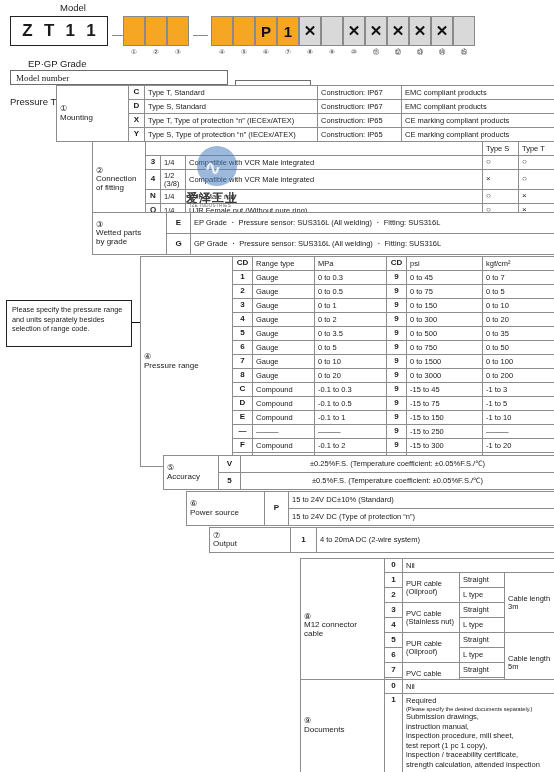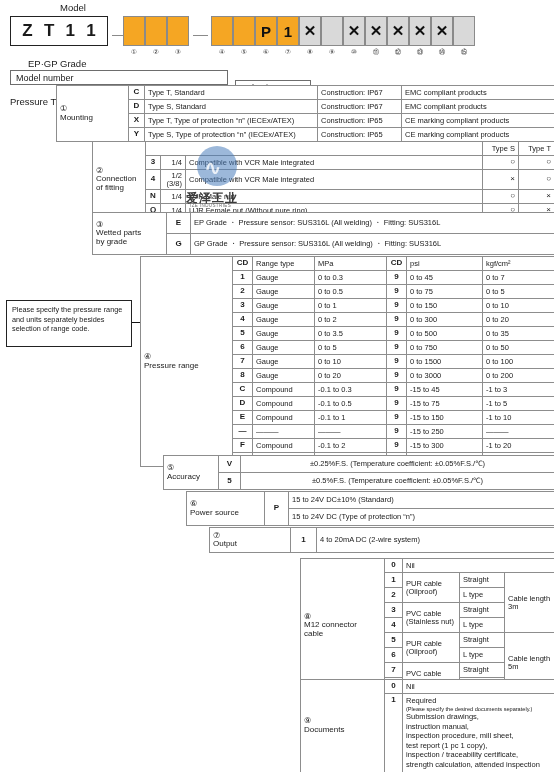--- a/index.html
+++ b/index.html
@@ -53,21 +53,21 @@
   }
   #subtitle1 { left: 10px; top: 48px; font-size: 9.5px; margin-top: 48px; }
   #subtitle2 { left: 28px; top: 58px; font-size: 9.5px; }
 
   
   .hdrbox {
     height: 15px;
     border: 1px solid #6d6d6d;
     font-size: 9px;
     padding-left: 5px;
-    display: flex; align-items: center;
+    display: flex; align-items: center; font-family: Liberation Serif, serif;
   }
   .hdr-grey { background: #d6d6d6; }
 
   
   table.t {
     border-collapse: collapse;
     font-size: 7.5px;
     table-layout: fixed;
   }
   table.t td {
@@ -84,21 +84,21 @@
     font-weight: bold;
     font-size: 8px;
     padding: 0;
   }
   td.secthead {
     background: #fff;
     vertical-align: top;
     padding-top: 2px;
     font-size: 8px;
   }
-  td.c { text-align: right; }
+  td.c { text-align: left; }
   .circ { font-size: 8px; }
 
   
   #note {
     left: 6px; top: 300px; width: 126px; height: 47px;
     border: 1.2px solid #222;
     font-size: 7.3px;
     line-height: 1.32;
     padding: 4px 5px;
   }

